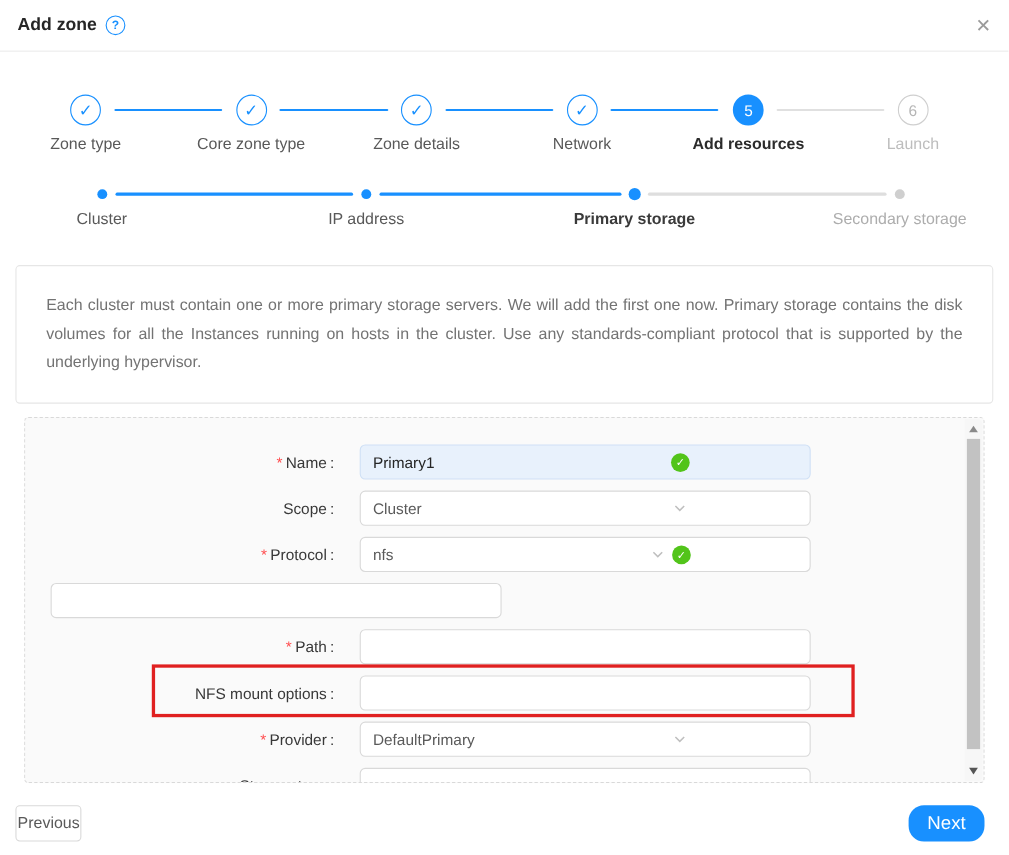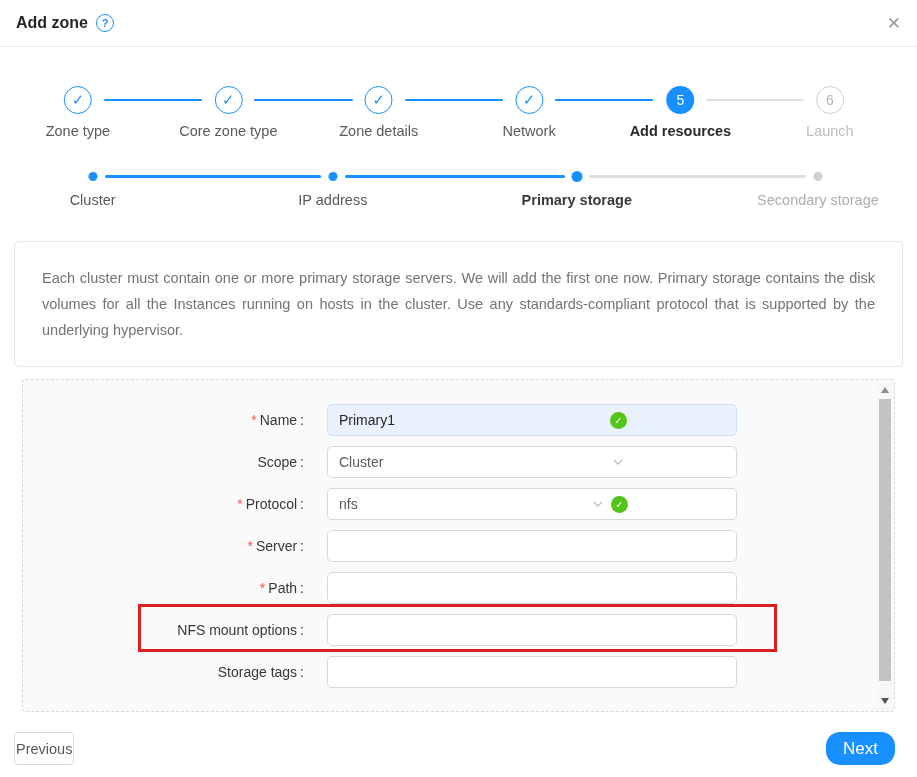--- a/index.html
+++ b/index.html
@@ -183,23 +183,20 @@
             <span>nfs</span>
           </div>
         <svg class="chev shift" viewBox="0 0 12 12">
             <polyline points="2,4 6,8 10,4" fill="none" stroke="#bfbfbf" stroke-width="1.4"></polyline>
           </svg>
         <span class="okdot ok-proto">✓</span>
       </div>
     </div>
 
     <div class="frow">
-      <div class="flabel">
-        <span class="req">*</span><span>Server</span><span class="colon">:</span>
-      </div>
       <div class="fwrap">
         <input class="fin" value="" style="">
       </div>
     </div>
 
     <div class="frow">
       <div class="flabel">
         <span class="req">*</span><span>Path</span><span class="colon">:</span>
       </div>
       <div class="fwrap">
@@ -209,20 +206,33 @@
 
     <div class="frow">
       <div class="flabel">
         <span>NFS mount options</span><span class="colon">:</span>
       </div>
       <div class="fwrap">
         <input class="fin" value="" style="">
       </div>
     </div>
 
+    <div class="frow">
+      <div class="flabel">
+        <span class="req">*</span><span>Provider</span><span class="colon">:</span>
+      </div>
+      <div class="fwrap">
+        <div class="fsel">
+            <span>DefaultPrimary</span>
+          </div>
+        <svg class="chev" viewBox="0 0 12 12">
+            <polyline points="2,4 6,8 10,4" fill="none" stroke="#bfbfbf" stroke-width="1.4"></polyline>
+          </svg>
+      </div>
+    </div>
 
     <div class="frow">
       <div class="flabel">
         <span>Storage tags</span><span class="colon">:</span>
       </div>
       <div class="fwrap">
         <input class="fin" value="" style="">
       </div>
     </div>
 

